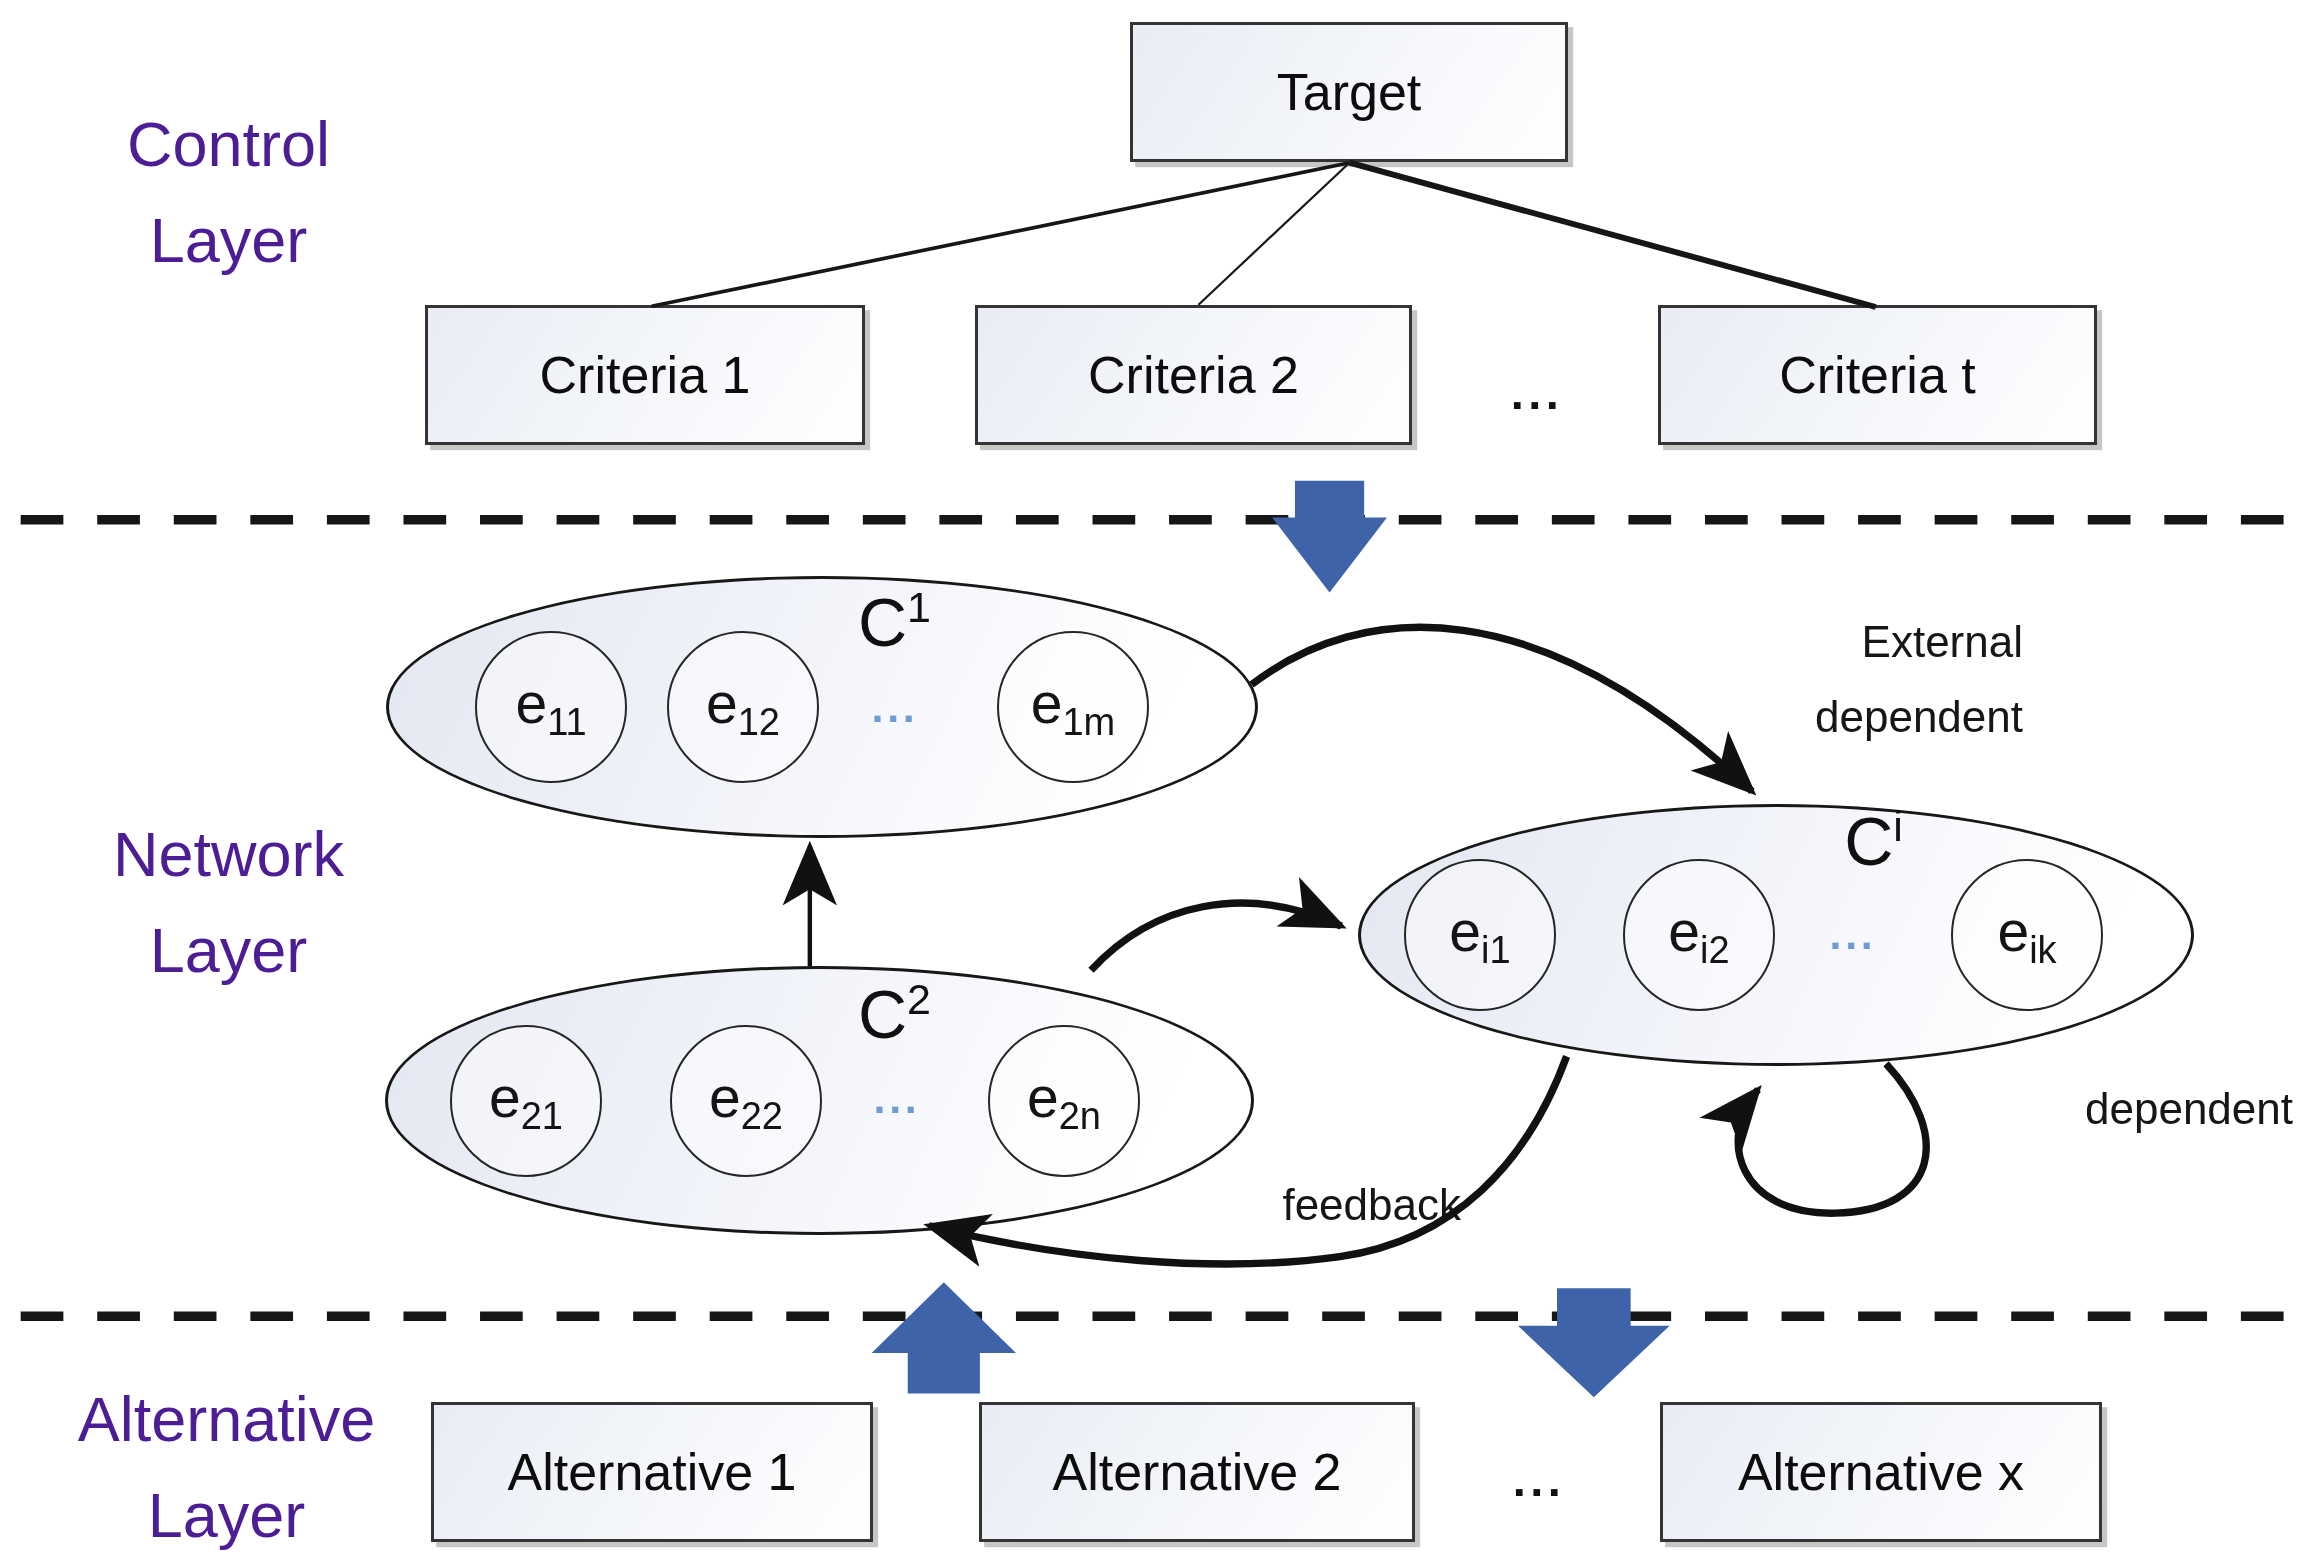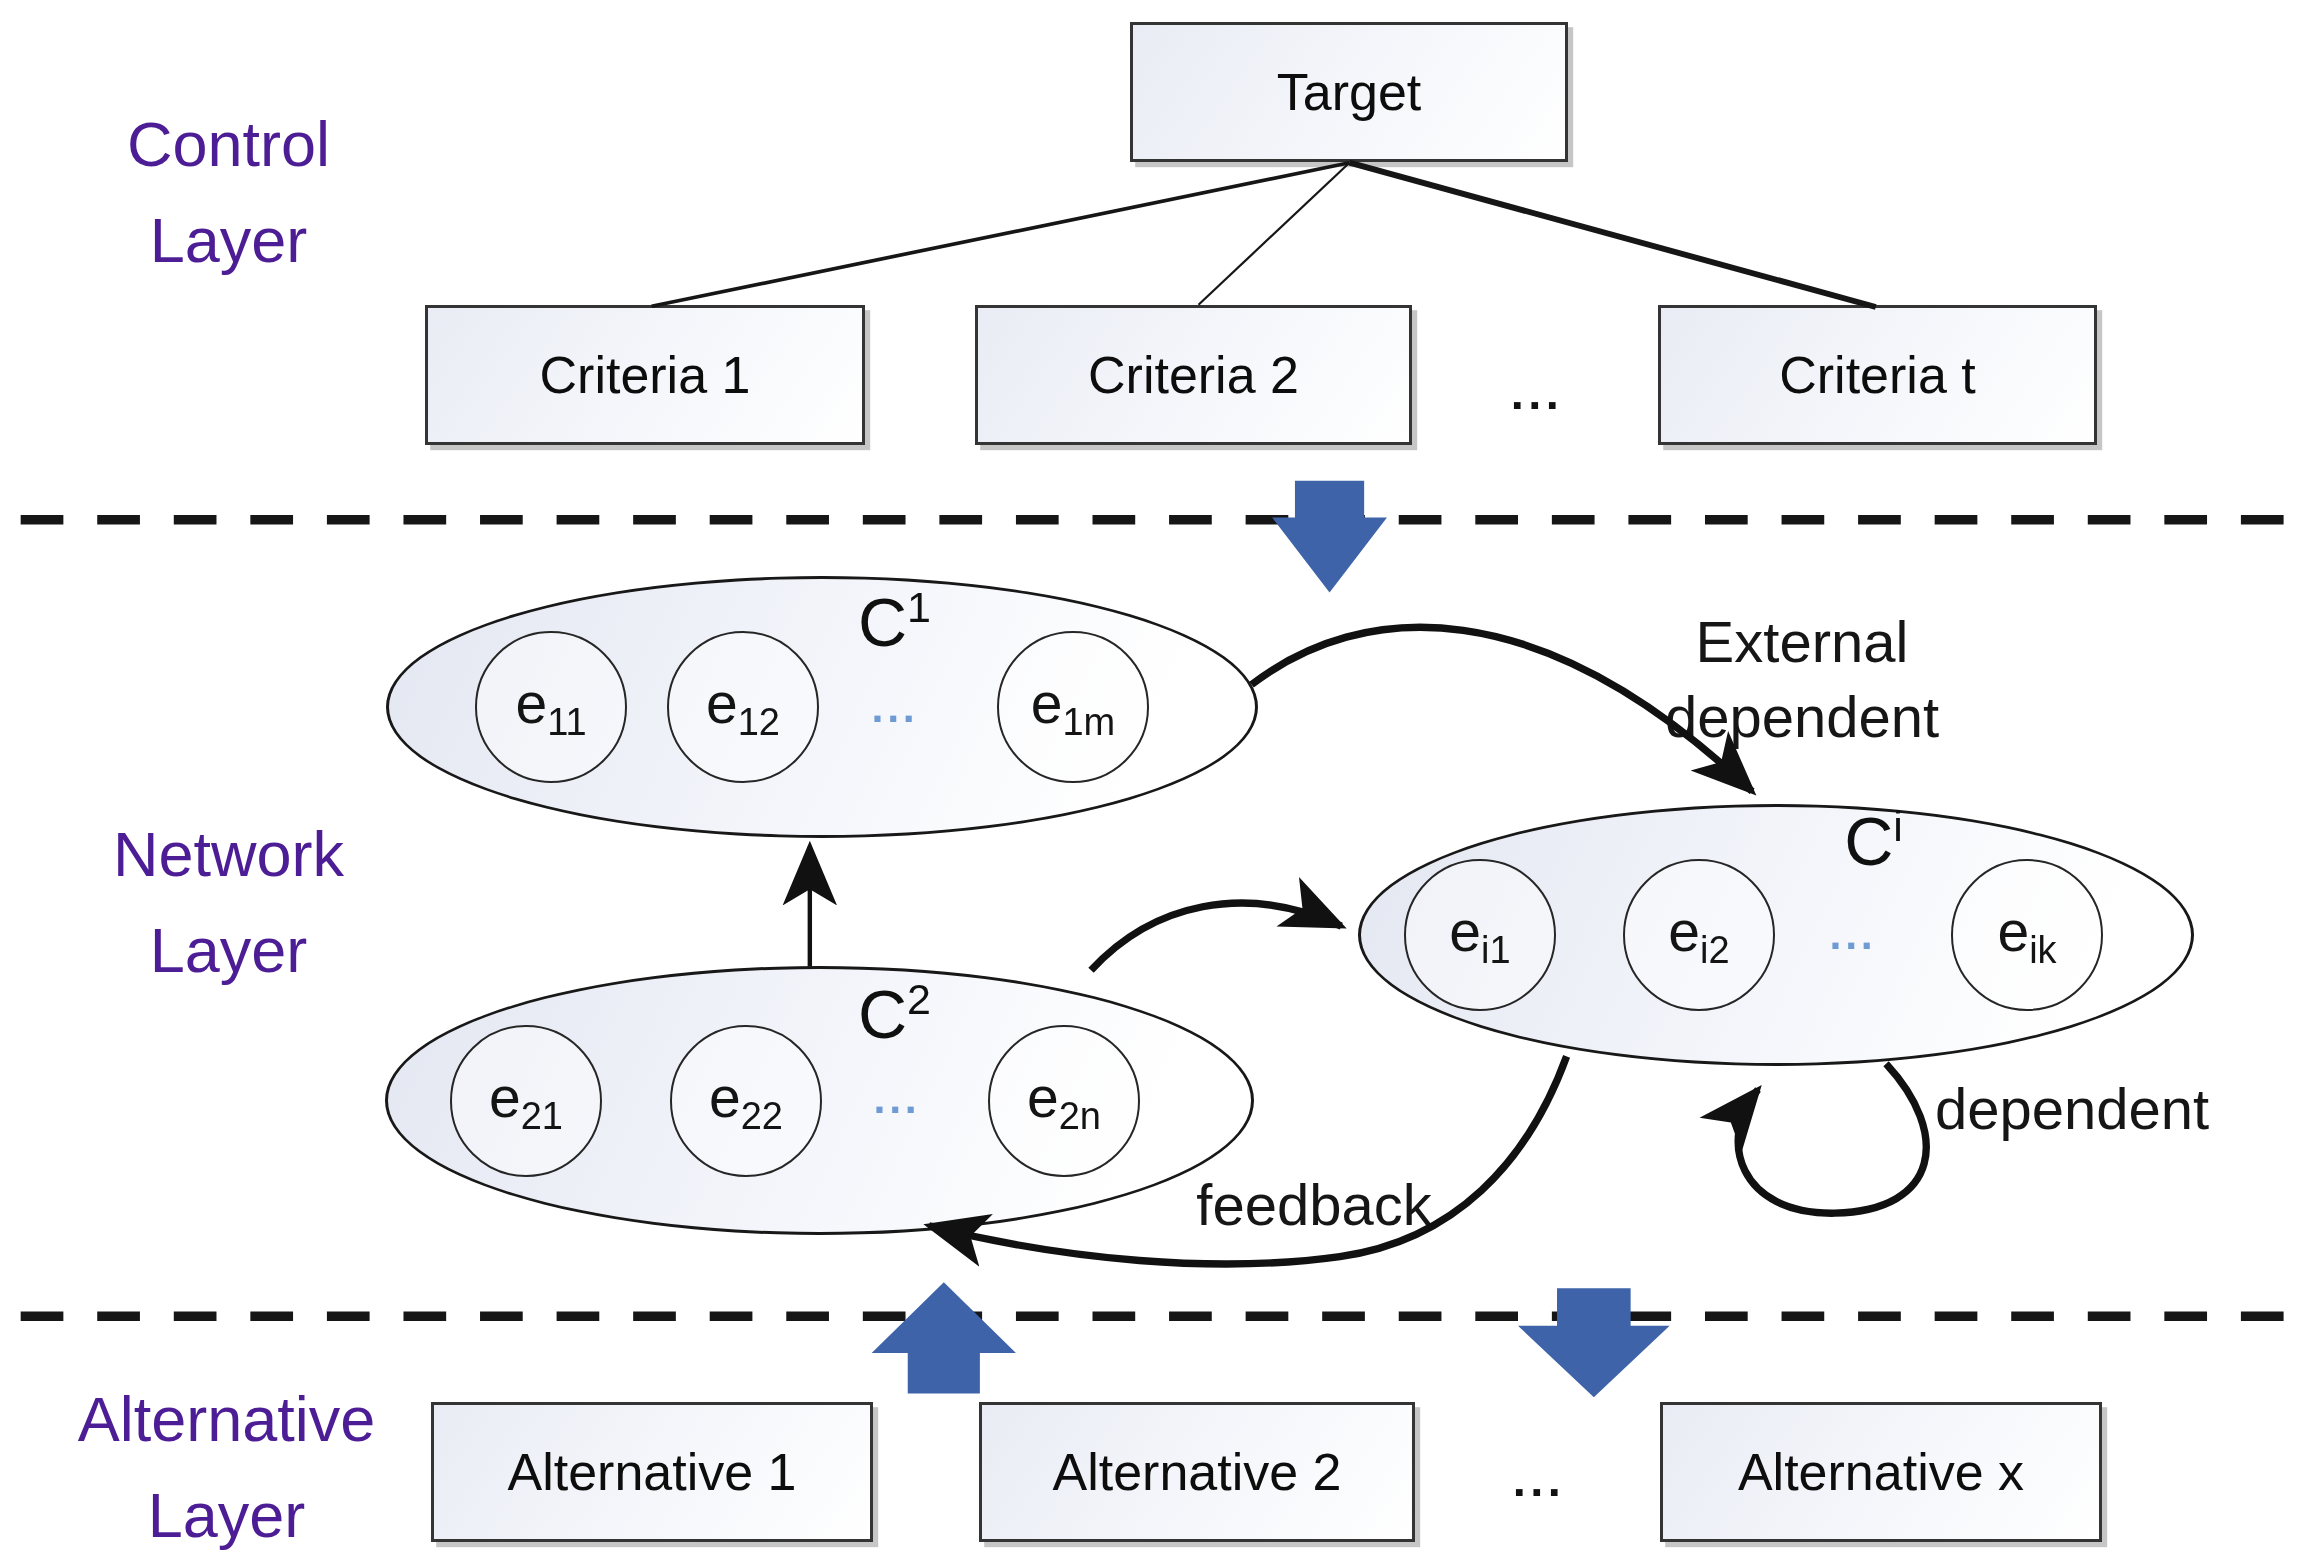--- a/index.html
+++ b/index.html
@@ -16,21 +16,21 @@
   .circle{width:152px;height:152px;border-radius:50%;border:2.9px solid #262626;
        box-sizing:border-box;background:rgba(255,255,255,0.45);
        display:flex;align-items:center;justify-content:center;}
   .elabel{font-size:57px;color:#141414;white-space:nowrap;}
   .elabel sub{font-size:38px;}
   .clabel{font-size:68px;color:#101010;display:flex;align-items:flex-start;justify-content:center;}
   .clabel sub{font-size:43px;}
   .dots{display:flex;align-items:center;justify-content:center;font-weight:bold;}
   .dots-blue{font-size:43px;letter-spacing:3.7px;}
   .dots-black{font-size:47px;color:#111;letter-spacing:4.4px;}
-  .ann{text-align:center;font-size:58px;line-height:75px;color:#161616;}
+  .ann{text-align:right;font-size:44px;line-height:75px;color:#161616;}
   svg{position:absolute;left:0;top:0;pointer-events:none;}
 </style>
 </head>
 <body>
 
 <div class="abs layerlabel" style="left:37px;top:96px;">
   <div>Control</div>
   <div>Layer</div>
 </div>
 <div class="abs layerlabel" style="left:37px;top:806px;">

